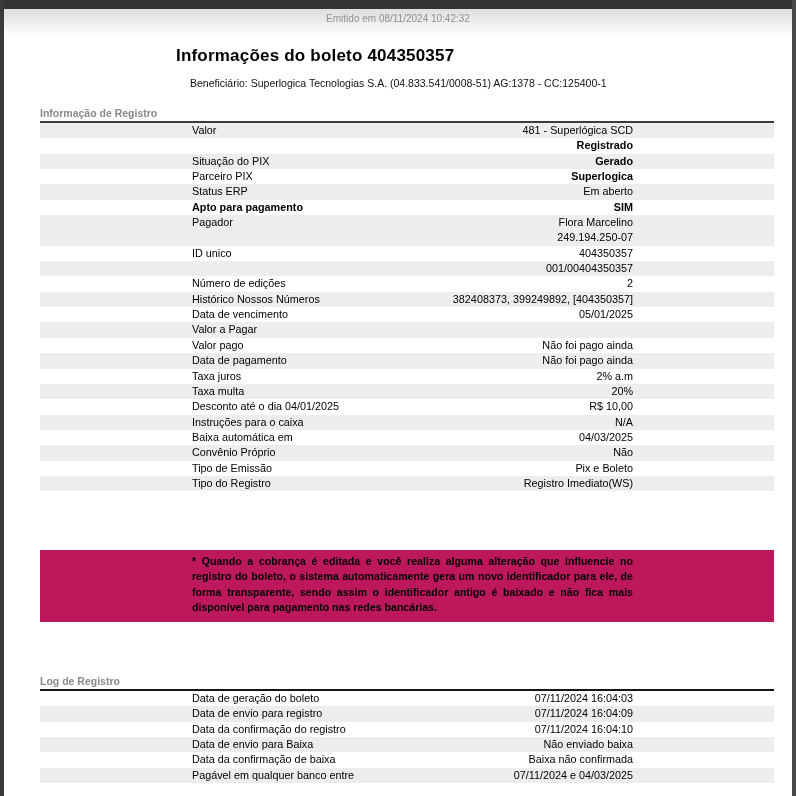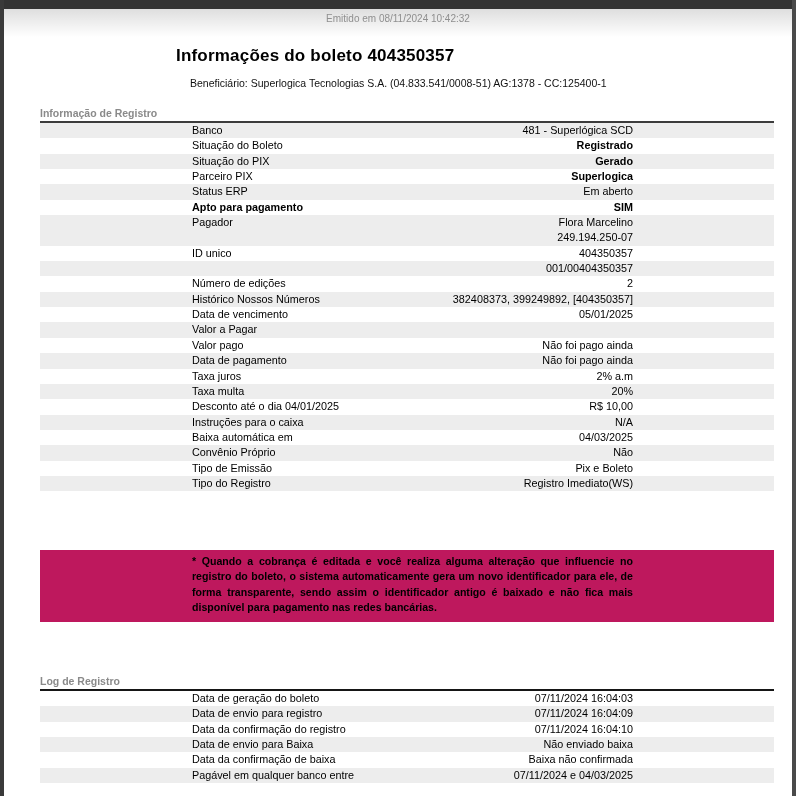--- a/index.html
+++ b/index.html
@@ -72,25 +72,24 @@
 
   <div class="emitted">Emitido em 08/11/2024 10:42:32</div>
 
   <h1 class="title">Informações do boleto 404350357</h1>
   <div class="subtitle">Beneficiário: Superlogica Tecnologias S.A. (04.833.541/0008-51) AG:1378 - CC:125400-1</div>
 
   <div class="section sec1">
     <div class="sec-header">Informação de Registro</div>
     <div class="table t-border">
         <div class="row shaded">
-          <span class="cell label">Banco</span>
+          <span class="cell label">Valor</span>
           <span class="cell value">481 - Superlógica SCD</span>
         </div>
         <div class="row">
-          <span class="cell label">Situação do Boleto</span>
           <span class="cell value b">Registrado</span>
         </div>
         <div class="row shaded">
           <span class="cell label">Situação do PIX</span>
           <span class="cell value b">Gerado</span>
         </div>
         <div class="row">
           <span class="cell label">Parceiro PIX</span>
           <span class="cell value b">Superlogica</span>
         </div>

